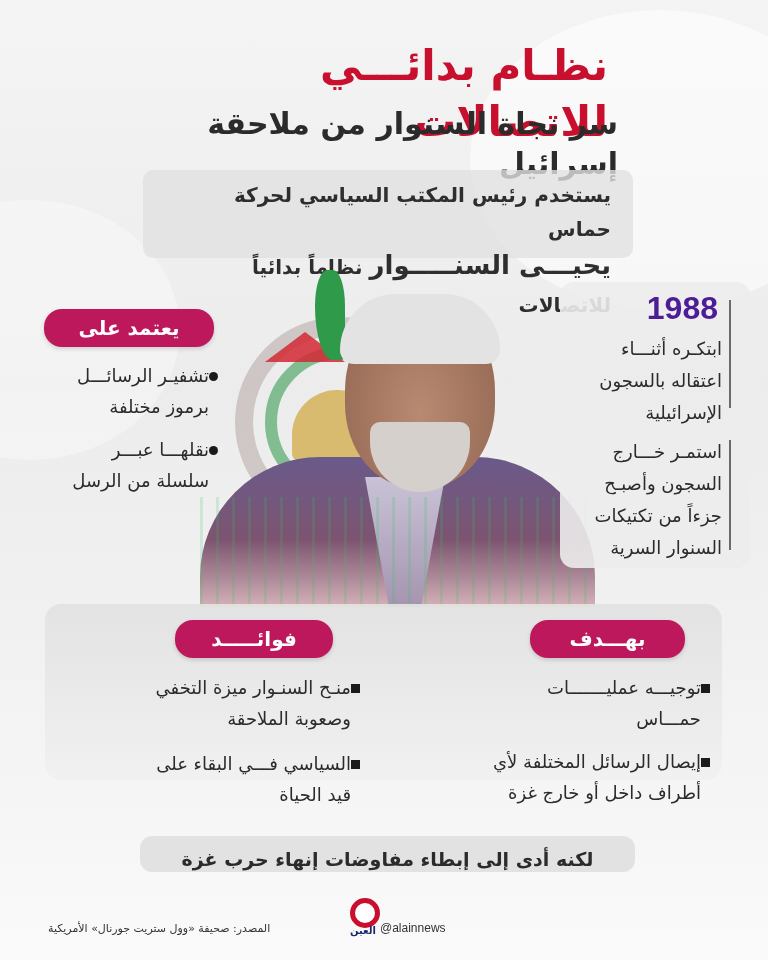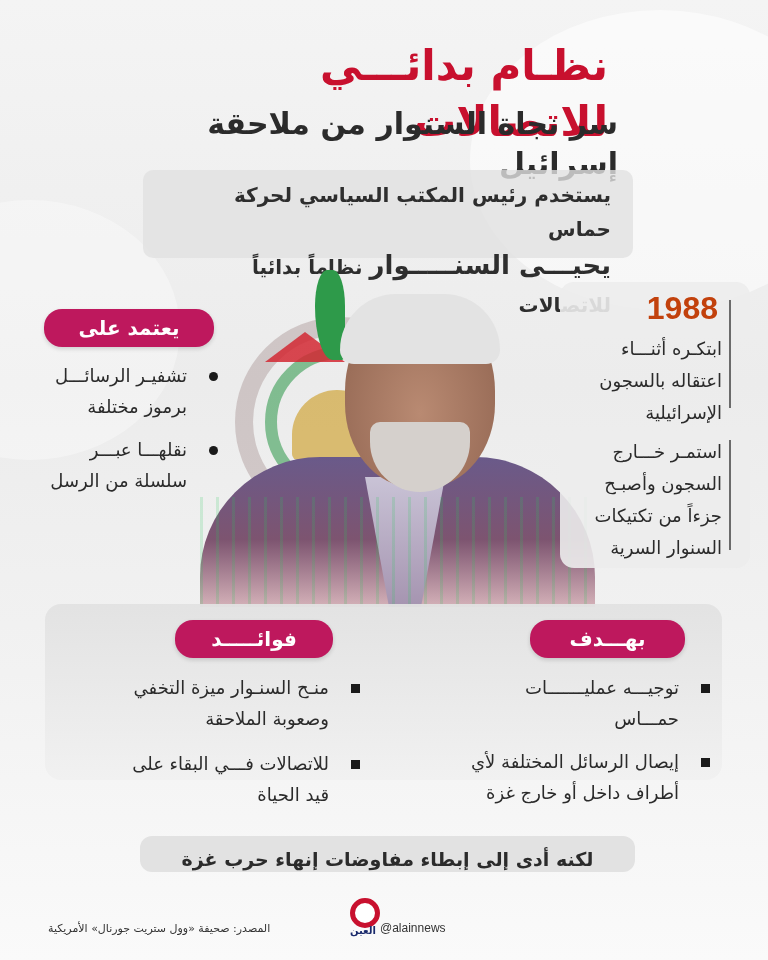--- a/index.html
+++ b/index.html
@@ -85,36 +85,36 @@
       position: absolute; left: 0; bottom: 0; width: 395px; height: 110px;
       background: repeating-linear-gradient(90deg, rgba(40,200,90,0.18) 0 3px, transparent 3px 16px);
     }
 
     .side-card-right {
       position: absolute; top: 282px; right: 18px; width: 190px; height: 286px;
       background: rgba(236,236,236,0.9); border-radius: 14px;
     }
     .year {
       position: absolute; top: 290px; right: 50px;
-      font-size: 32px; font-weight: bold; color: #c2410c; font-family: "Liberation Sans", sans-serif;
+      font-size: 32px; font-weight: bold; color: #4c1d95; font-family: "Liberation Sans", sans-serif;
     }
     .vbar { position: absolute; width: 2px; background: #6b6b6b; }
     .rtxt {
       position: absolute; direction: rtl; text-align: right;
       font-size: 18px; color: #2b2b2b; line-height: 32px;
     }
 
     .pill {
       position: absolute; background: #be185d; color: #fff; border-radius: 18px;
       font-size: 20px; font-weight: bold; text-align: center; line-height: 38px; direction: rtl;
       box-shadow: 0 2px 4px rgba(0,0,0,0.15);
     }
     .bullet-list { position: absolute; direction: rtl; text-align: right; }
     .bullet {
-      display: flex; flex-direction: row; align-items: flex-start; gap: 22px; margin-bottom: 12px;
+      display: flex; flex-direction: row; align-items: flex-start; gap: 0; margin-bottom: 12px;
     }
     .bullet .dot { width: 9px; height: 9px; border-radius: 50%; background: #1a1a1a; margin-top: 12px; flex: none; }
     .bullet .sq { width: 9px; height: 9px; background: #1a1a1a; margin-top: 12px; flex: none; }
     .bullet .txt { font-size: 18px; line-height: 31px; color: #2b2b2b; }
 
     .bottom-panel {
       position: absolute; top: 604px; left: 45px; width: 677px; height: 176px;
       background: linear-gradient(180deg, rgba(226,226,226,0.95), rgba(240,240,240,0.8));
       border-radius: 16px;
     }
@@ -228,21 +228,21 @@
   <div class="bullet">
     <span class="sq"></span>
     <div class="txt">
       <div>منـح السنـوار ميزة التخفي</div>
       <div>وصعوبة الملاحقة</div>
     </div>
   </div>
   <div class="bullet" style="margin-top:14px;">
     <span class="sq"></span>
     <div class="txt">
-      <div>للاتصالات فـــي البقاء على</div>
+      <div>السياسي فـــي البقاء على</div>
       <div>قيد الحياة</div>
     </div>
   </div>
 </div>
 
 <div class="conclusion">لكنه أدى إلى إبطاء مفاوضات إنهاء حرب غزة</div>
 
 <div class="footer-source">المصدر: صحيفة «وول ستريت جورنال» الأمريكية</div>
 <div class="footer-logo"></div>
 <div class="footer-logo-label">العين</div>

